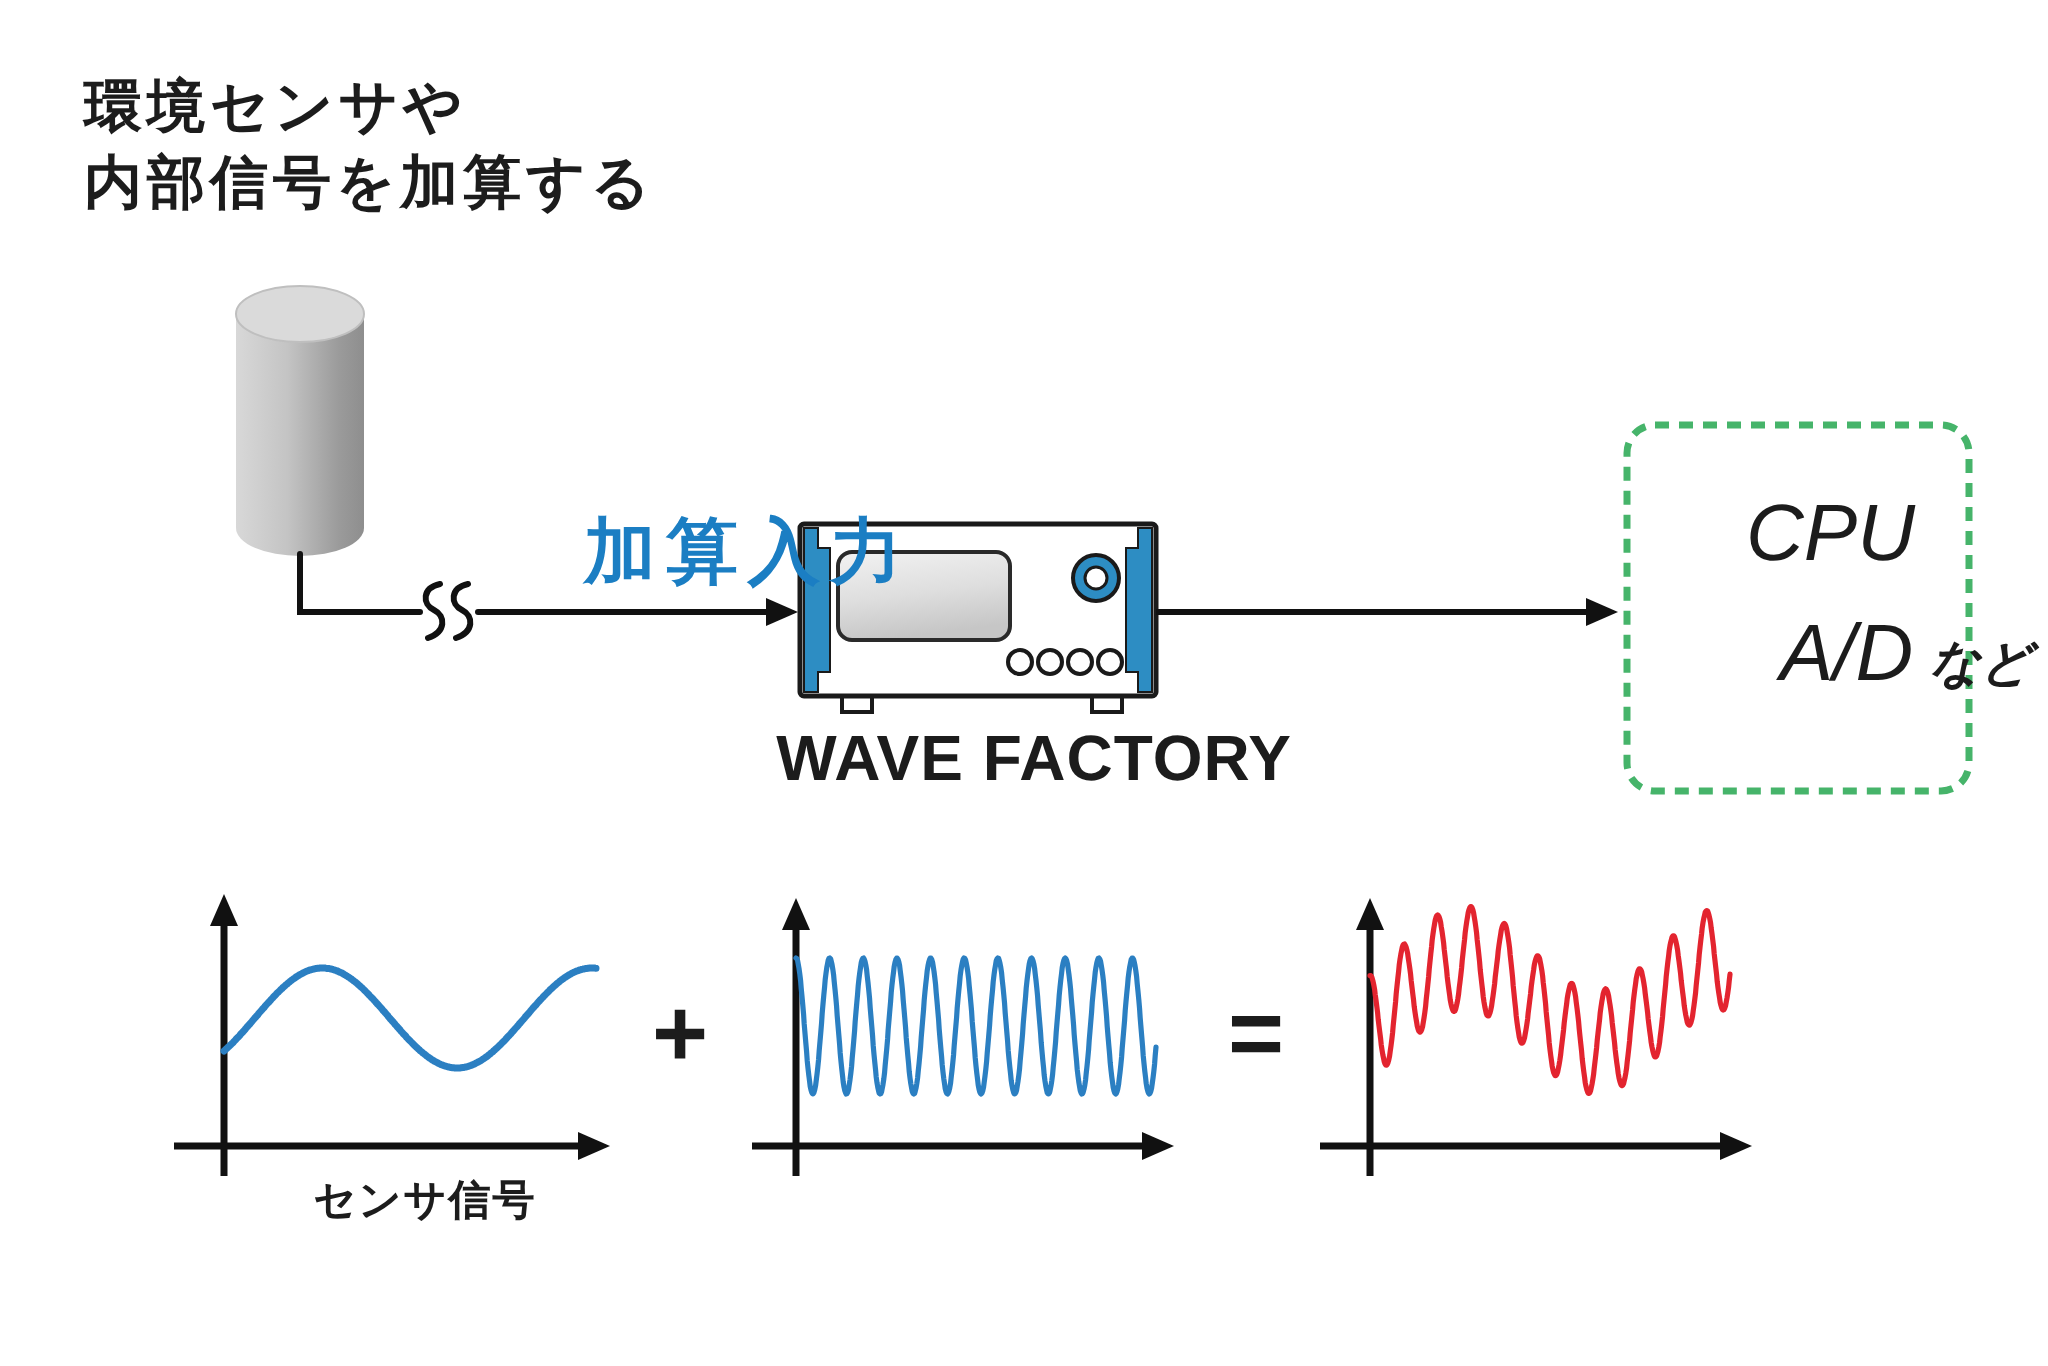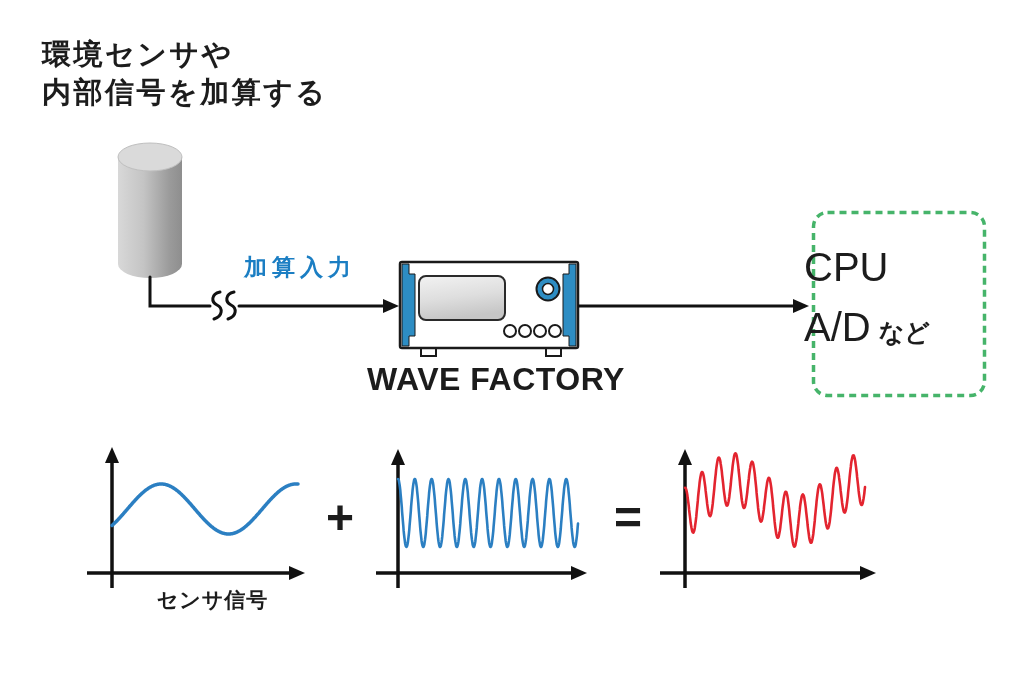--- a/index.html
+++ b/index.html
@@ -4,25 +4,25 @@
 <style>
   html,body{margin:0;padding:0;background:#fff;}
   .stage{
     position:relative;width:1024px;height:683px;background:#fff;overflow:hidden;
     font-family:"Liberation Sans","DejaVu Sans",sans-serif;color:var(--text,#1c1c1c);
   }
   .abs{position:absolute;}
   svg.canvas{position:absolute;left:0;top:0;}
   .jp-note{font-size:29px;font-weight:600;line-height:38px;letter-spacing:2.5px;}
   .red-note{font-size:31px;font-weight:600;letter-spacing:2px;color:var(--red_accent,#e50019);}
-  .blue-note{font-size:23px;font-weight:600;letter-spacing:5px;color:var(--blue_accent,#1b7ec3);}
-  .device-name{font-size:32px;font-weight:700;letter-spacing:.5px;text-align:center;}
+  .blue-note{font-size:36px;font-weight:600;letter-spacing:5px;color:var(--blue_accent,#1b7ec3);margin-left:48px;}
+  .device-name{font-size:32px;font-weight:700;letter-spacing:.5px;text-align:right;}
   .cpu-box-text{padding:32px 0 0 24px;}
   .cpu-line{font-size:40px;font-weight:500;line-height:1.15;}
-  .cpu-line2{margin-top:14px;}
+  .cpu-line2{margin-top:14px;margin-left:17px;}
   .cpu-suffix{font-size:25px;font-weight:600;margin-left:8px;}
   .op{font-size:48px;font-weight:700;width:52px;height:52px;text-align:center;line-height:52px;}
   .graph-label{font-size:21px;font-weight:600;letter-spacing:1px;text-align:center;width:215px;}
 </style>
 </head>
 <body>
 
 <div class="stage">
 
   <svg class="canvas" width="1024" height="683" viewBox="0 0 1024 683">
@@ -104,21 +104,21 @@
   <div class="abs jp-note" style="left:42px;top:35px;">
     <div>環境センサや</div>
     <div>内部信号を加算する</div>
   </div>
 
 
   <div class="abs blue-note" style="left:244px;top:252px;">加算入力</div>
 
   <div class="abs device-name" style="left:346px;top:361px;width:300px;">WAVE FACTORY</div>
 
-  <div class="abs cpu-box-text" style="left:780px;top:212px;width:172px;height:184px;box-sizing:border-box;">
+  <div class="abs cpu-box-text" style="left:849px;top:212px;width:172px;height:184px;box-sizing:border-box;font-style:italic;">
     <div class="cpu-line">CPU</div>
     <div class="cpu-line cpu-line2"><span>A/D</span><span class="cpu-suffix">など</span></div>
   </div>
 
   <div class="abs op" style="left:314px;top:492px;">+</div>
   <div class="abs op" style="left:602px;top:492px;">=</div>
 
   <div class="abs graph-label" style="left:105px;top:586px;">センサ信号</div>
 
 </div>

